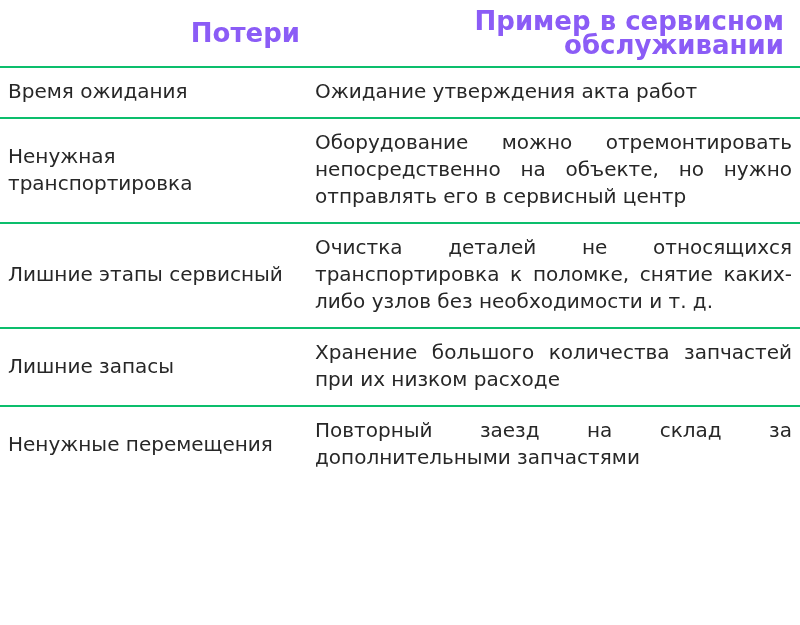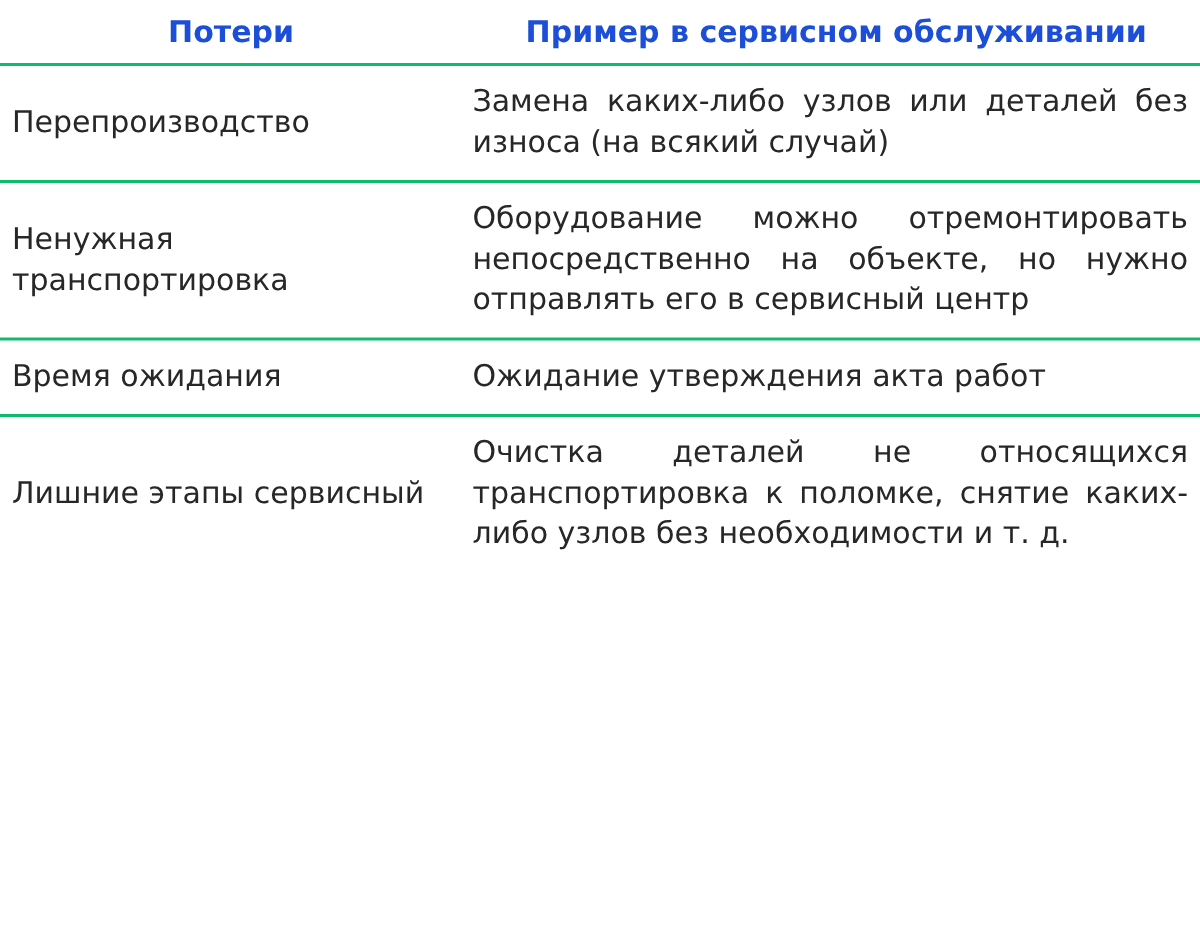--- a/index.html
+++ b/index.html
@@ -16,30 +16,30 @@
   }
   table.losses-table {
     width: 800px;
     border-collapse: collapse;
     table-layout: fixed;
   }
   col.col-loss    { width: 300px; }
   col.col-example { width: 500px; }
 
   thead th {
-    text-align: center;
-    font-size: 20px;
+    text-align: right;
+    font-size: 26px;
     line-height: 24px;
     font-weight: 700;
-    color: #1d4ed8;
+    color: #8b5cf6;
     padding: 9px 0 9px 0;
     vertical-align: middle;
   }
   thead th.h-loss    { padding-left: 8px; }
-  thead th.h-example { padding-left: 15px; padding-right: 0; }
+  thead th.h-example { padding-left: 15px; padding-right: 16px; }
 
   tbody tr { border-top: 2px solid #0cbe6c; }
 
   tbody td {
     font-size: 20px;
     line-height: 27px;
     vertical-align: middle;
     padding-top: 10px;
     padding-bottom: 12px;
   }
@@ -63,30 +63,34 @@
     <col class="col-example">
   </colgroup>
   <thead>
     <tr>
       <th class="h-loss">Потери</th>
       <th class="h-example">Пример в сервисном обслуживании</th>
     </tr>
   </thead>
   <tbody>
       <tr>
-        <td class="cell-loss">Перепроизводство</td>
-        <td class="cell-example">Замена каких-либо узлов или деталей без износа (на всякий случай)</td>
+        <td class="cell-loss">Время ожидания</td>
+        <td class="cell-example">Ожидание утверждения акта работ</td>
       </tr>
       <tr>
         <td class="cell-loss">Ненужная
 транспортировка</td>
         <td class="cell-example">Оборудование можно отремонтировать непосредственно на объекте, но нужно отправлять его в сервисный центр</td>
       </tr>
       <tr>
-        <td class="cell-loss">Время ожидания</td>
-        <td class="cell-example">Ожидание утверждения акта работ</td>
+        <td class="cell-loss">Лишние этапы сервисный</td>
+        <td class="cell-example">Очистка деталей не относящихся транспортировка к поломке, снятие каких-либо узлов без необходимости и т. д.</td>
       </tr>
       <tr>
-        <td class="cell-loss">Лишние этапы сервисный</td>
-        <td class="cell-example">Очистка деталей не относящихся транспортировка к поломке, снятие каких-либо узлов без необходимости и т. д.</td>
+        <td class="cell-loss">Лишние запасы</td>
+        <td class="cell-example">Хранение большого количества запчастей при их низком расходе</td>
+      </tr>
+      <tr>
+        <td class="cell-loss">Ненужные перемещения</td>
+        <td class="cell-example">Повторный заезд на склад за дополнительными запчастями</td>
       </tr>
     </tbody>
 </table>
 
 </body></html>

